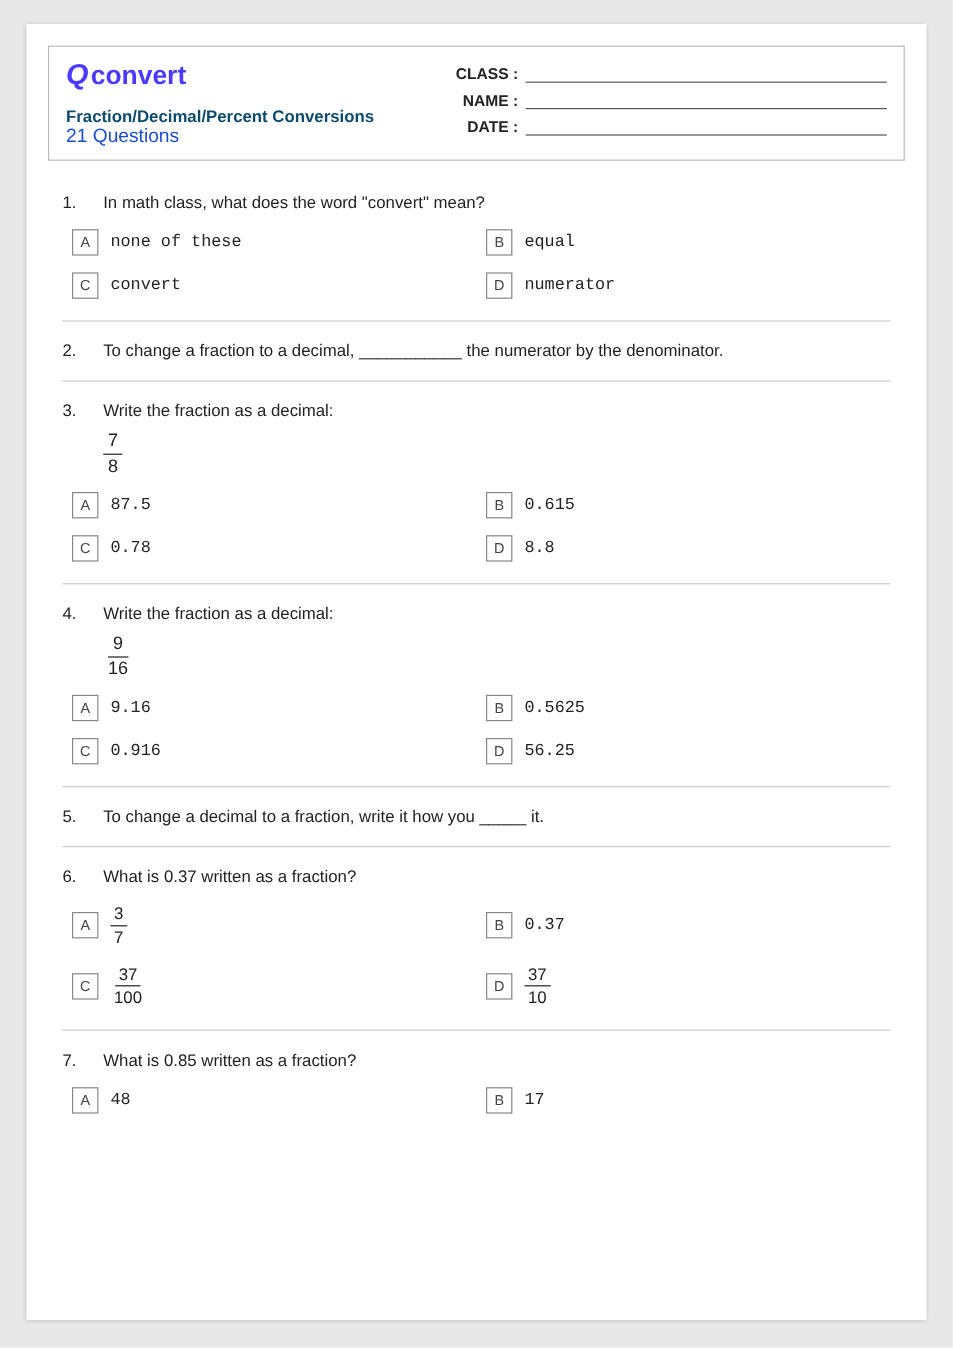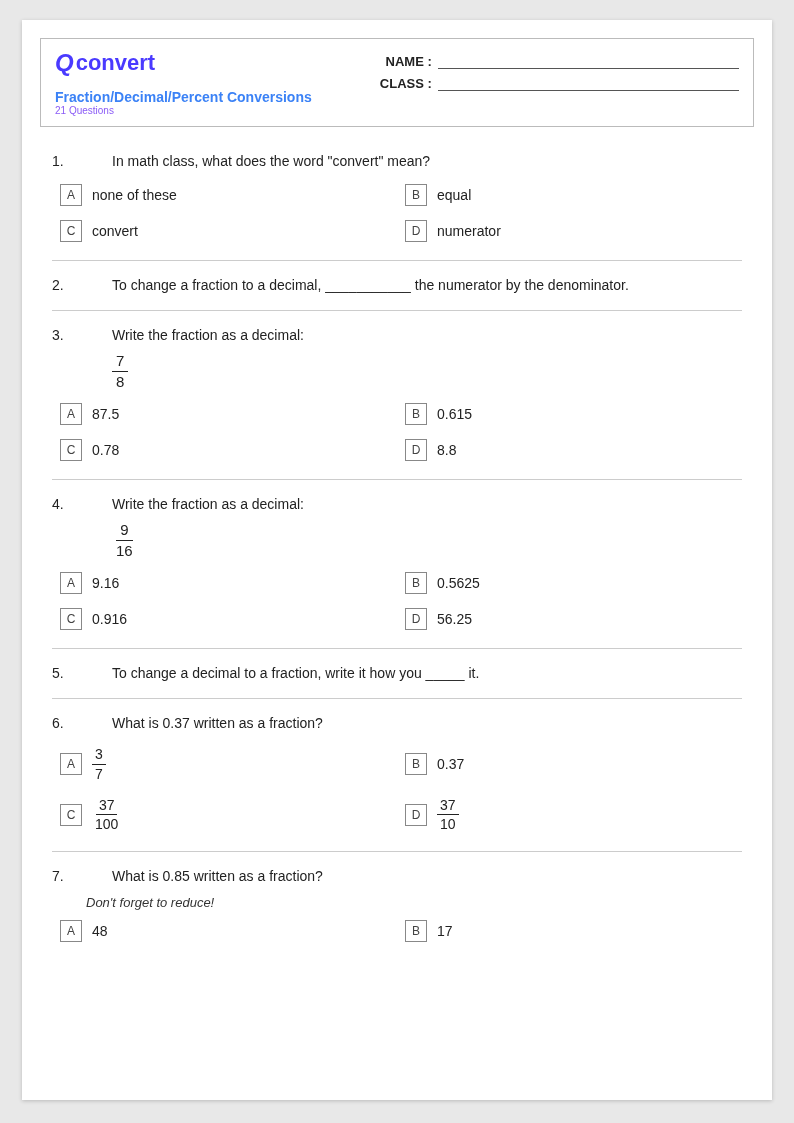--- a/index.html
+++ b/index.html
@@ -41,25 +41,25 @@
       color: #4a3aff;
       margin-bottom: 12px;
     }
     .logo-q {
       font-style: italic;
       font-size: 24px;
     }
     .quiz-title {
       font-size: 14px;
       font-weight: bold;
-      color: #3b82f6;
+      color: #0c4a6e;
     }
     .quiz-subtitle {
-      font-size: 10px;
-      color: #8b5cf6;
+      font-size: 16px;
+      color: #1d4ed8;
     }
     .header-right {
       flex: 1.2;
       display: flex;
       flex-direction: column;
       gap: 6px;
       padding-top: 4px;
     }
     .field-row {
       display: flex;
@@ -92,21 +92,20 @@
       font-size: 14px;
       line-height: 1.5;
     }
     .q-num {
       min-width: 24px;
       font-size: 14px;
       color: #222;
     }
     .q-body {
       flex: 1;
-      margin-left: 26px;
     }
     .fraction {
       display: inline-flex;
       flex-direction: column;
       align-items: center;
       margin-top: 2px;
       font-size: 15px;
       line-height: 1.2;
     }
     .fraction .numerator {
@@ -138,20 +137,21 @@
       height: 22px;
       display: flex;
       align-items: center;
       justify-content: center;
       font-size: 12px;
       color: #444;
       flex-shrink: 0;
     }
     .option-text {
       font-size: 14px;
+      font-family: Liberation Mono, monospace;
     }
     .separator {
       border: none;
       border-top: 1px solid #ccc;
       margin: 8px 0;
     }
     .note-text {
       font-size: 13px;
       font-style: italic;
       color: #333;
@@ -181,25 +181,29 @@
     <div class="header-left">
       <div class="logo">
         <span class="logo-q">Q</span>
         <span>convert</span>
       </div>
       <div class="quiz-title">Fraction/Decimal/Percent Conversions</div>
       <div class="quiz-subtitle">21 Questions</div>
     </div>
     <div class="header-right">
       <div class="field-row">
+        <span class="field-label">CLASS :</span>
+        <div class="field-line"></div>
+      </div>
+      <div class="field-row">
         <span class="field-label">NAME :</span>
         <div class="field-line"></div>
       </div>
       <div class="field-row">
-        <span class="field-label">CLASS :</span>
+        <span class="field-label">DATE :</span>
         <div class="field-line"></div>
       </div>
     </div>
   </div>
 
   <div class="content">
 
     <div class="question-block">
       <div class="question-text">
         <span class="q-num">1.</span>
@@ -349,21 +353,20 @@
       </div>
     </div>
 
     <hr class="separator">
 
     <div class="question-block">
       <div class="question-text">
         <span class="q-num">7.</span>
         <span class="q-body">What is 0.85 written as a fraction?</span>
       </div>
-      <div class="note-text">Don't forget to reduce!</div>
       <div class="options-grid">
         <div class="option">
           <div class="option-letter">A</div>
           <span class="option-text">48</span>
         </div>
         <div class="option">
           <div class="option-letter">B</div>
           <span class="option-text">17</span>
         </div>
       </div>

